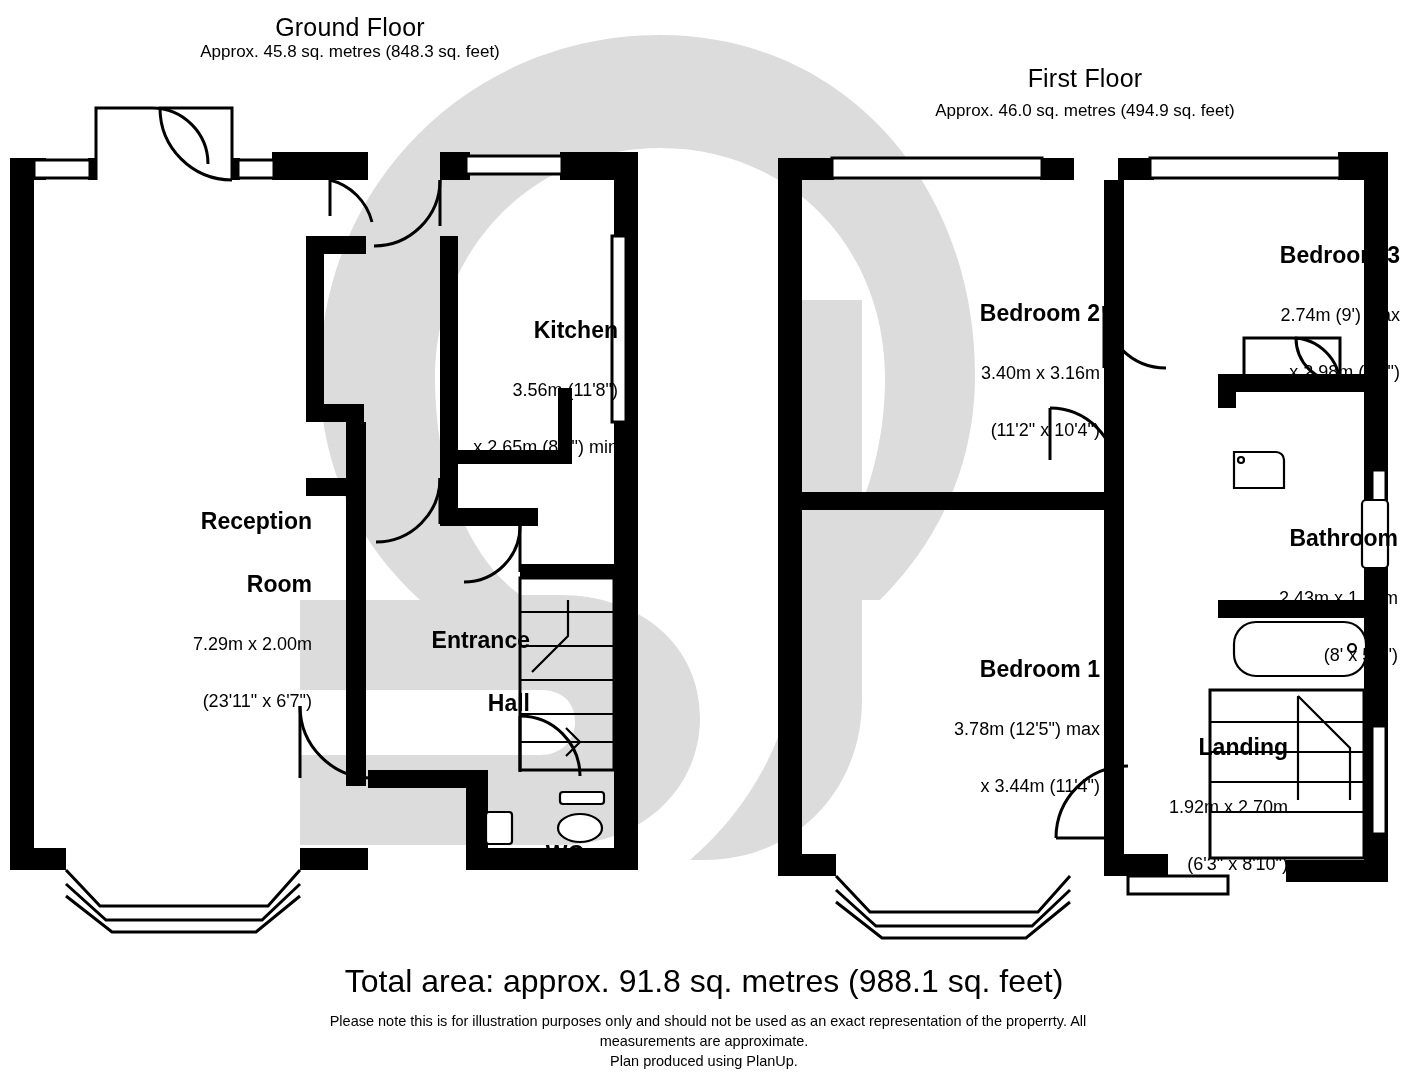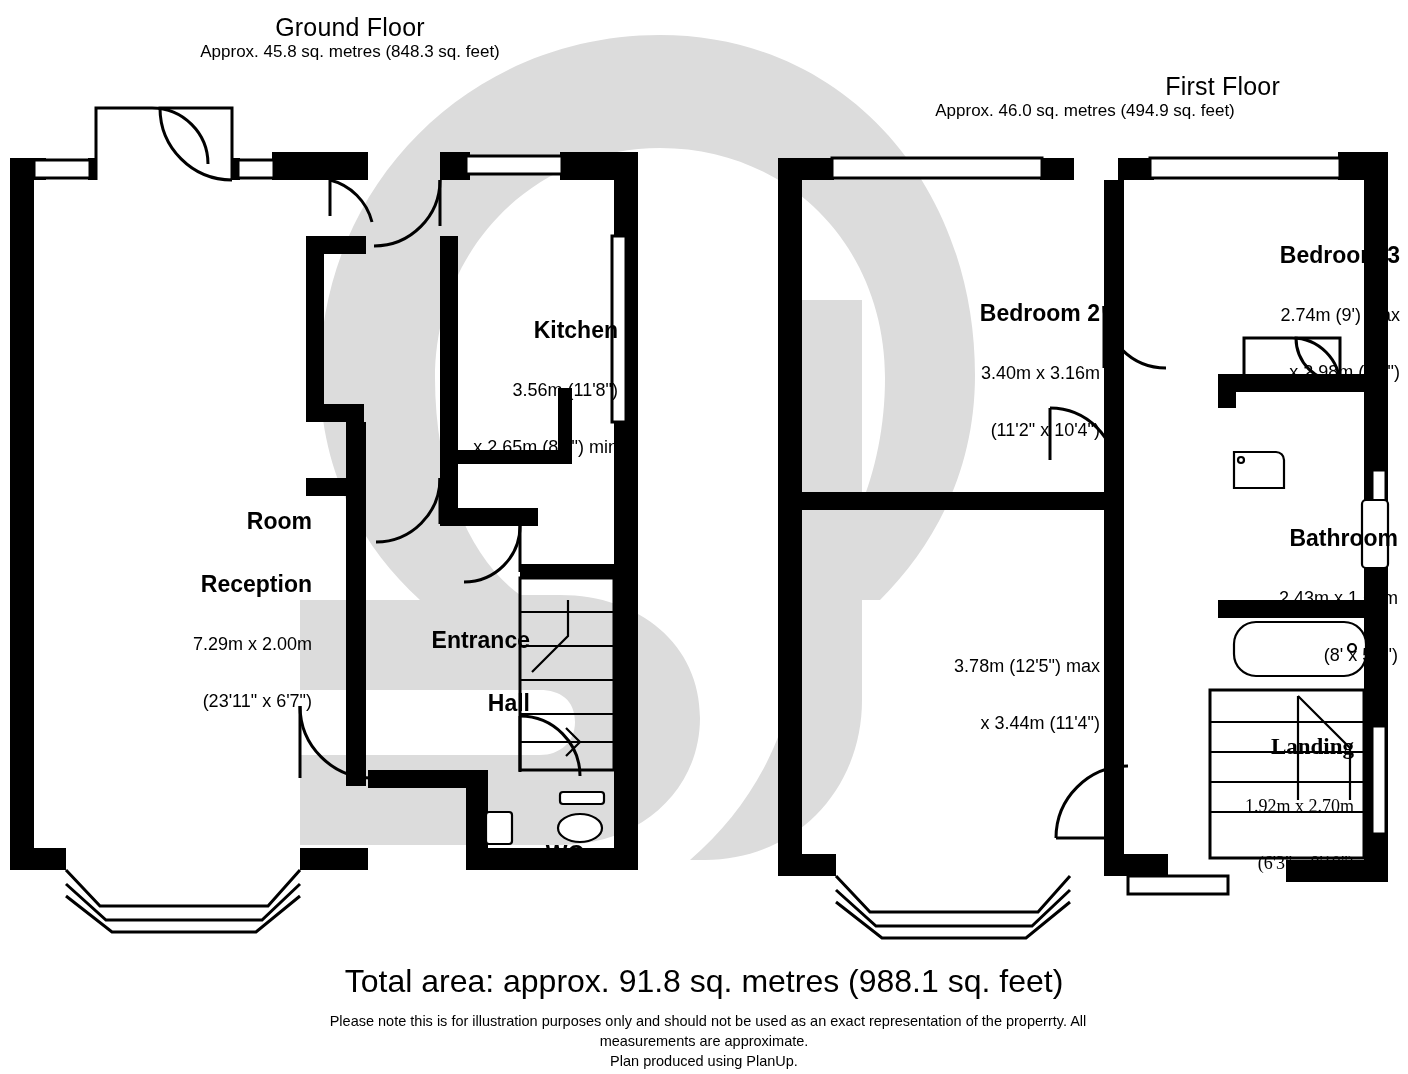--- a/index.html
+++ b/index.html
@@ -219,32 +219,32 @@
       <line x1="1210" y1="812" x2="1364" y2="812"></line>
       <path d="M1298 696 L1350 748 L1350 800"></path>
       <path d="M1298 696 L1298 800"></path>
     </g>
   </g>
 </svg>
 
 <div class="txt floor-title" style="left:140px; top:4px; width:420px;">Ground Floor</div>
 <div class="txt floor-sub" style="left:100px; top:42px; width:500px;">Approx. 45.8 sq. metres (848.3 sq. feet)</div>
 
-<div class="txt floor-title" style="left:890px; top:63px; width:390px;text-align:right;">First Floor</div>
+<div class="txt floor-title" style="left:890px; top:55px; width:390px;">First Floor</div>
 <div class="txt floor-sub" style="left:840px; top:101px; width:490px;">Approx. 46.0 sq. metres (494.9 sq. feet)</div>
 
 <div class="room-block" style="left:328px; top:281px; width:290px;">
   <div class="room-name">Kitchen</div>
   <div class="room-dims">3.56m (11'8")</div>
   <div class="room-dims">x 2.65m (8'8") min</div>
 </div>
 
 <div class="room-block" style="left:40px; top:472px; width:272px;">
+  <div class="room-name">Reception</div>
   <div class="room-name">Room</div>
-  <div class="room-name">Reception</div>
   <div class="room-dims">7.29m x 2.00m</div>
   <div class="room-dims">(23'11" x 6'7")</div>
 </div>
 
 <div class="room-block" style="left:358px; top:591px; width:172px;">
   <div class="room-name">Entrance</div>
   <div class="room-name">Hall</div>
 </div>
 
 <div class="room-block" style="left:484px; top:805px; width:100px;">
@@ -257,31 +257,32 @@
   <div class="room-dims">(11'2" x 10'4")</div>
 </div>
 
 <div class="room-block" style="left:1128px; top:206px; width:272px;">
   <div class="room-name">Bedroom 3</div>
   <div class="room-dims">2.74m (9') max</div>
   <div class="room-dims">x 2.98m (9'9")</div>
 </div>
 
 <div class="room-block" style="left:800px; top:620px; width:300px;">
+  <div class="room-name">Bedroom 1</div>
   <div class="room-dims">3.78m (12'5") max</div>
   <div class="room-dims">x 3.44m (11'4")</div>
 </div>
 
 <div class="room-block" style="left:1212px; top:489px; width:186px;">
   <div class="room-name">Bathroom</div>
   <div class="room-dims">2.43m x 1.66m</div>
   <div class="room-dims">(8' x 5'5")</div>
 </div>
 
-<div class="room-block" style="left:1130px; top:698px; width:224px;font-family:Liberation Serif, serif;">
+<div class="room-block" style="left:1064px; top:698px; width:224px;">
   <div class="room-name">Landing</div>
   <div class="room-dims">1.92m x 2.70m</div>
   <div class="room-dims">(6'3" x 8'10")</div>
 </div>
 
 <div class="txt total-area" style="left:204px; top:962px; width:1000px;">Total area: approx. 91.8 sq. metres (988.1 sq. feet)</div>
 
 <div class="txt disclaimer" style="left:208px; top:1012px; width:1000px;">Please note this is for illustration purposes only and should not be used as an exact representation of the properrty. All</div>
 <div class="txt disclaimer" style="left:204px; top:1032px; width:1000px;">measurements are approximate.</div>
 <div class="txt disclaimer" style="left:204px; top:1052px; width:1000px;">Plan produced using PlanUp.</div>

